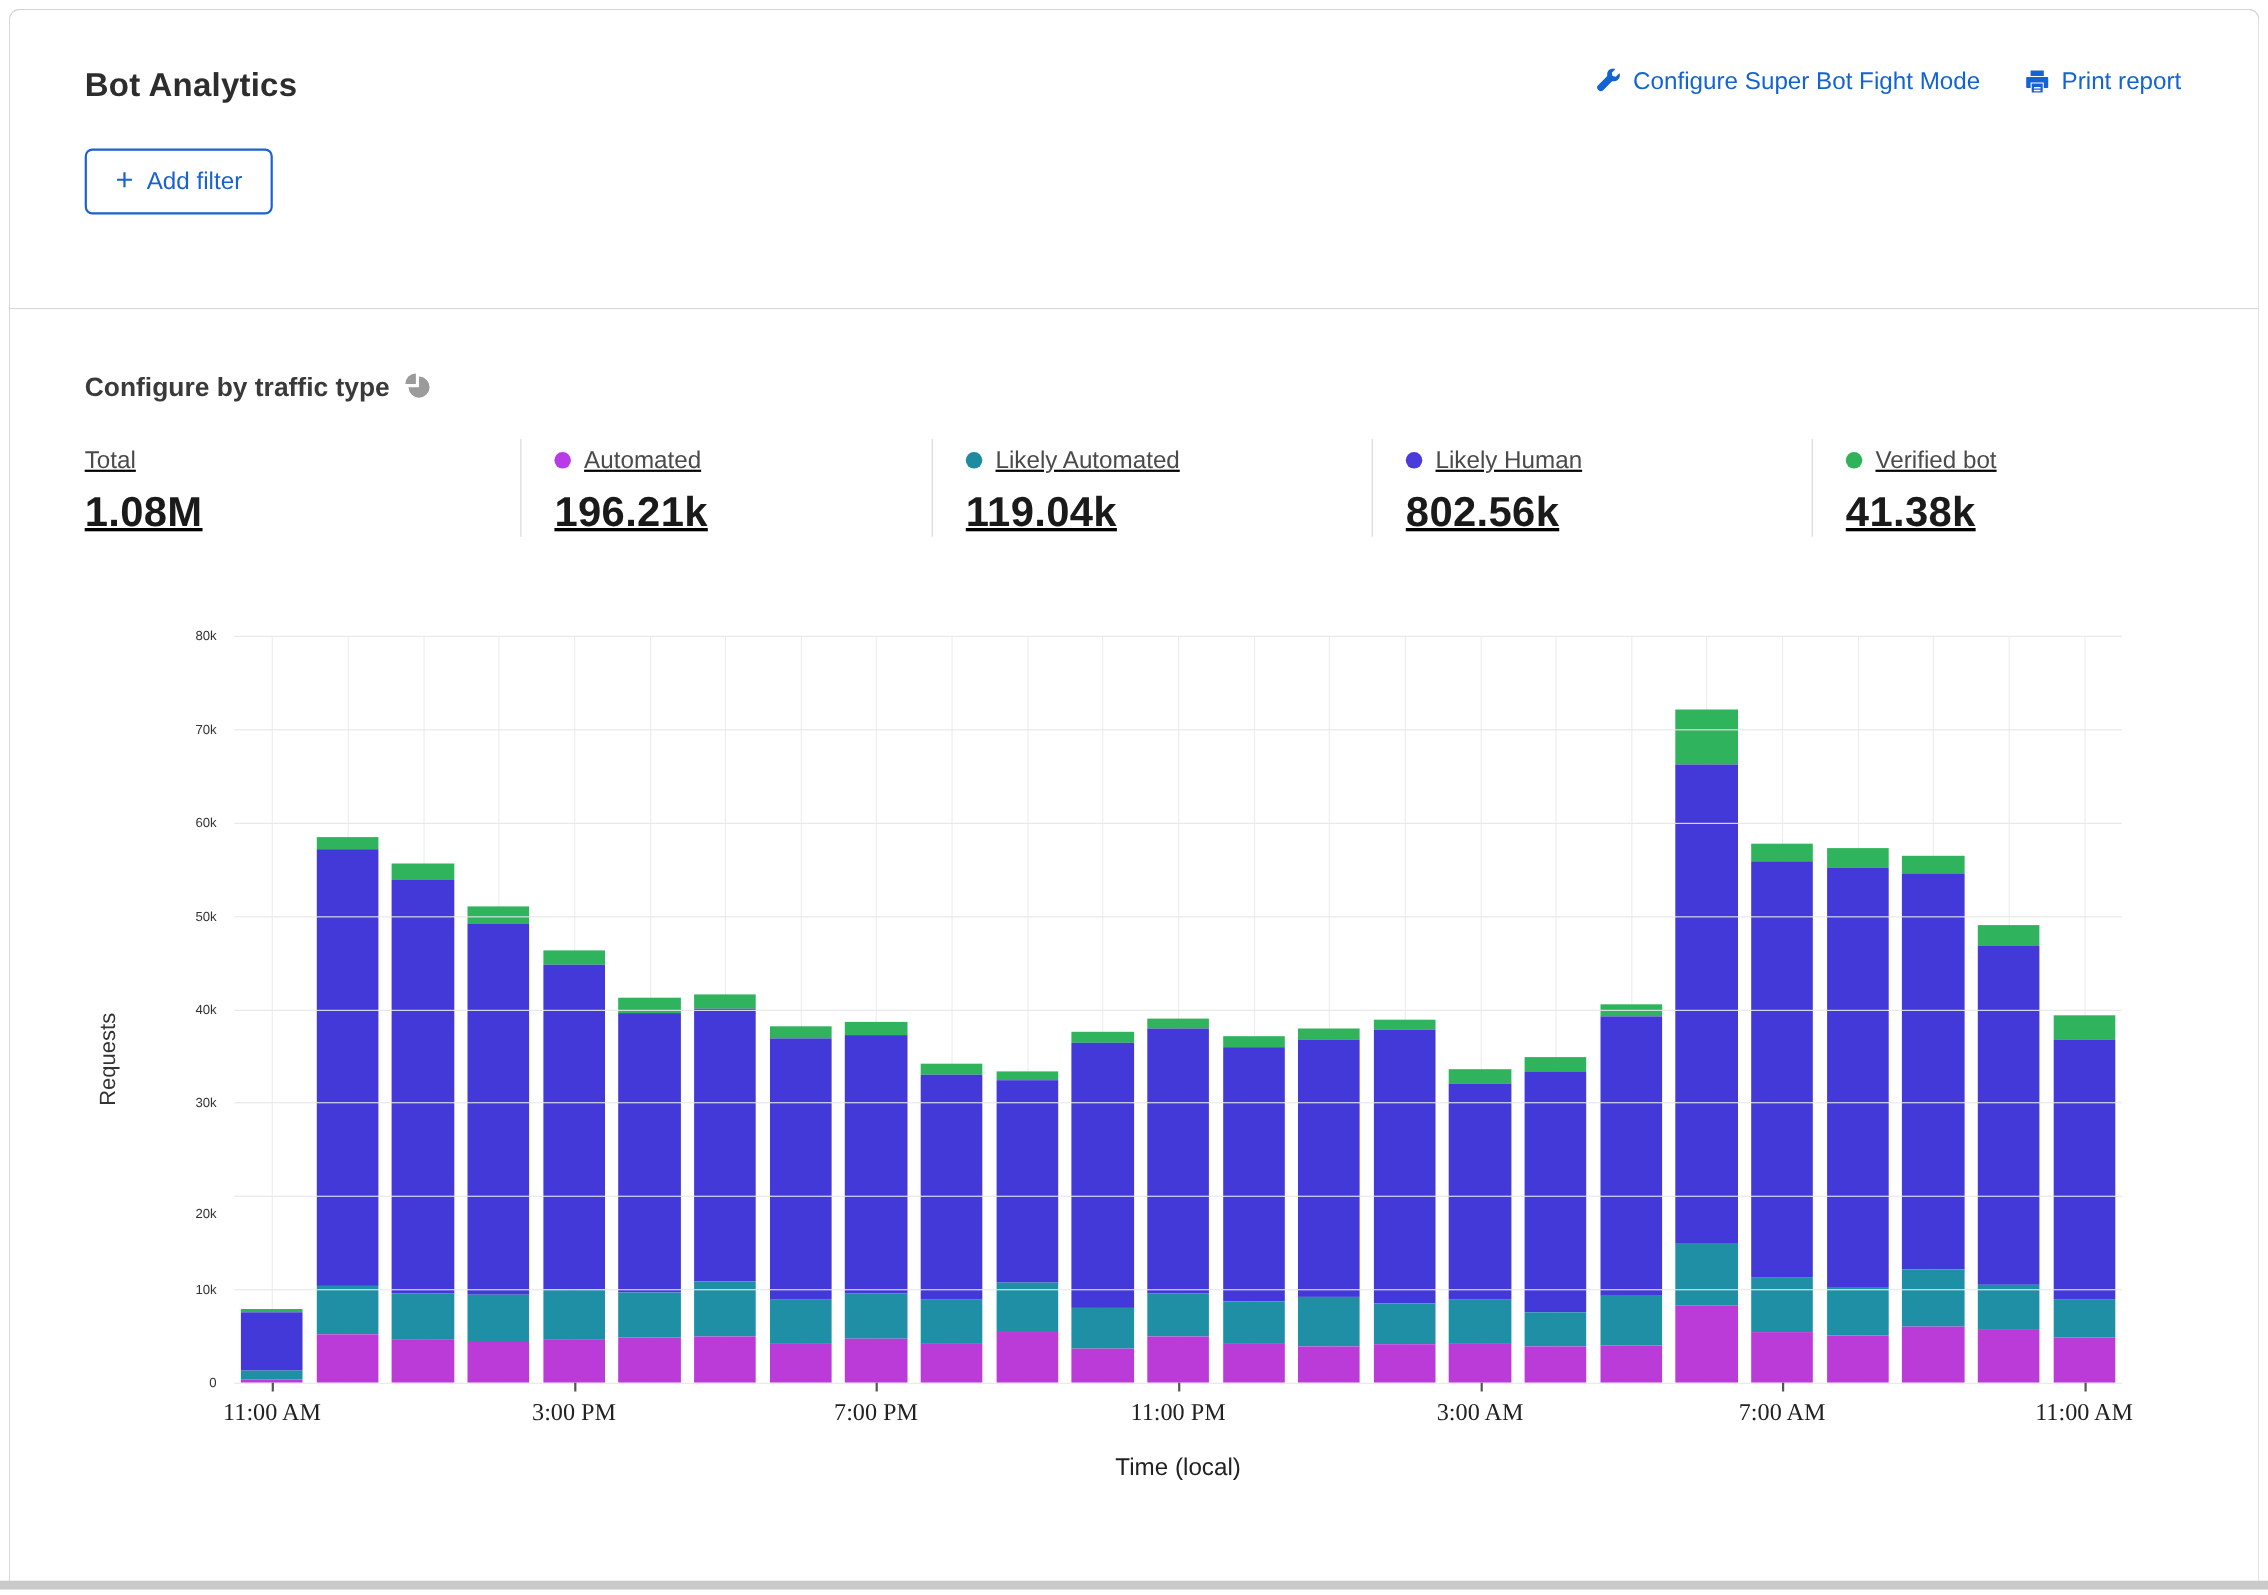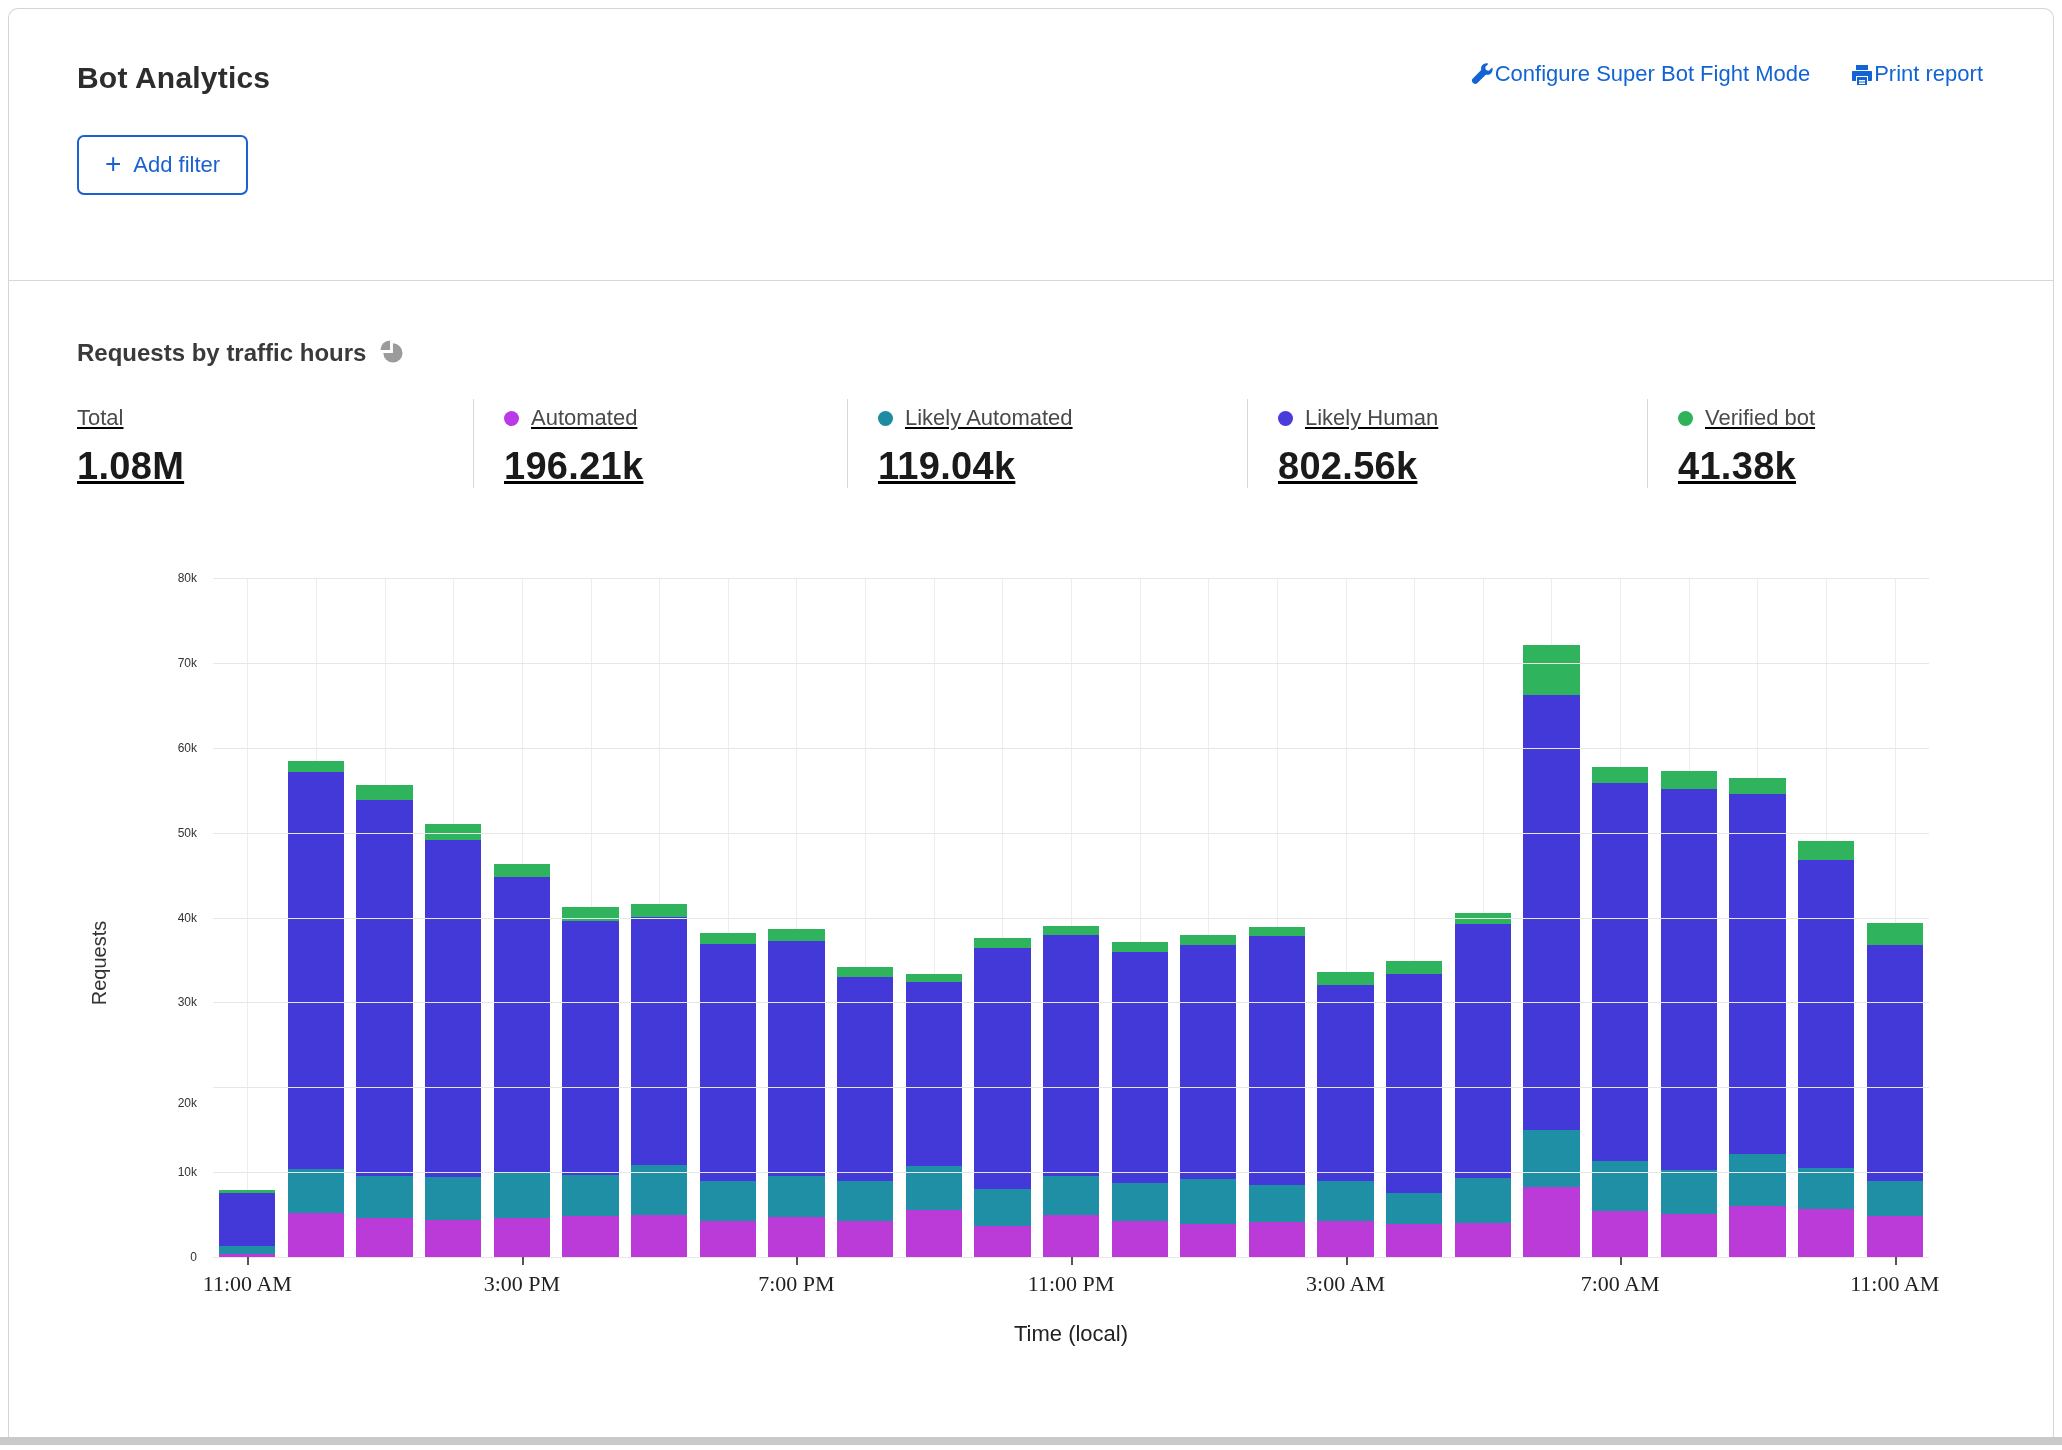--- a/index.html
+++ b/index.html
@@ -10,21 +10,21 @@
     position:absolute; left:8px; top:8px; width:2046px; height:1434px;
     background:#fff; border:1px solid #d5d5d5; border-bottom:none;
     border-radius:10px 10px 0 0;
   }
 
   
   .card-header { position:relative; padding:52px 68px 0 68px; height:272px;
     border-bottom:1px solid #d8d8d8; }
   .page-title { font-size:30px; font-weight:700; color:#2d2d2d; letter-spacing:.2px; }
   .header-links { position:absolute; top:52px; right:70px; display:flex; gap:40px; align-items:center; }
-  .hlink { display:flex; align-items:flex-end; color:#1264d4; font-size:22px; cursor:pointer; }
+  .hlink { display:flex; align-items:center; gap:10px; color:#1264d4; font-size:22px; cursor:pointer; }
   .hlink svg { display:block; }
   .add-filter-btn {
     margin-top:40px; display:inline-flex; align-items:center; gap:12px;
     border:2px solid #1a62d0; border-radius:7px; background:#fff; color:#1a62d0;
     font-size:22px; font-family:inherit; padding:0 26px; height:60px; cursor:pointer;
   }
   .add-filter-btn .plus { font-size:28px; font-weight:400; line-height:1; margin-top:-3px; }
   .range-select {
     position:absolute; top:122px; right:70px; width:306px; height:62px;
     border:1px solid #8f8f8f; border-radius:7px; background:#fff;
@@ -105,21 +105,21 @@
     <button class="add-filter-btn">
       <span class="plus">+</span>
       <span>Add filter</span>
     </button>
 
   </div>
 
   <div class="section">
 
     <div class="section-title-row">
-      <span class="section-title">Requests by traffic hours</span>
+      <span class="section-title">Configure by traffic type</span>
       <span>
         <svg width="23" height="23" viewBox="0 0 24 24">
           <path fill="#9b9b9b" d="M13.5 13.5 L13.5 3.5 A10 10 0 1 1 3.5 13.5 Z"></path>
           <path fill="#9b9b9b" d="M10.5 10.5 L10.5 0.5 A10 10 0 0 0 0.5 10.5 Z"></path>
         </svg>
       </span>
     </div>
 
     <div class="stats-row" id="stats-row">
       <div class="stat-col">

